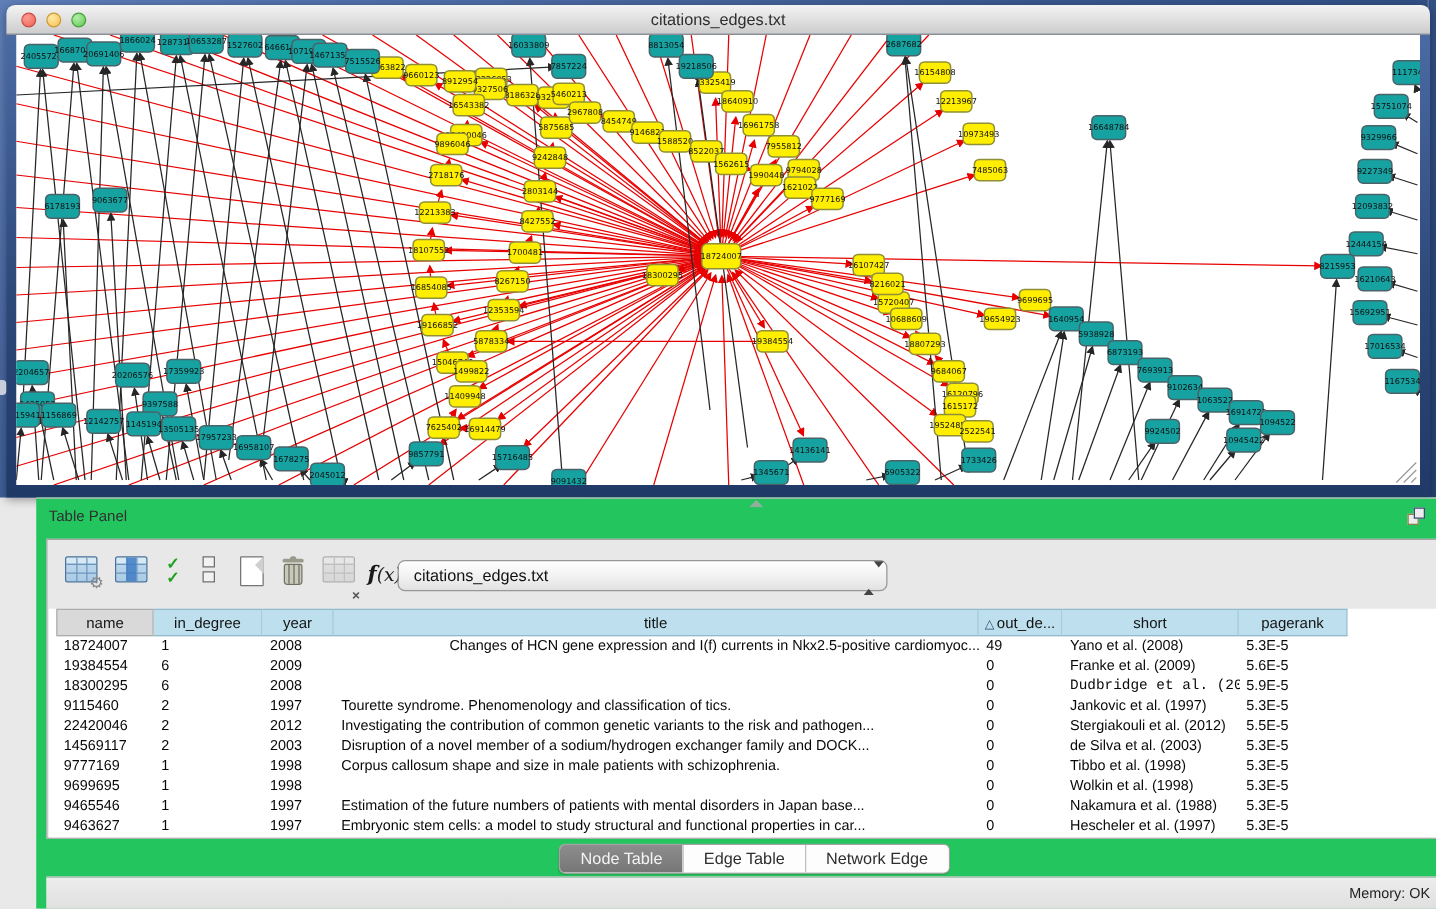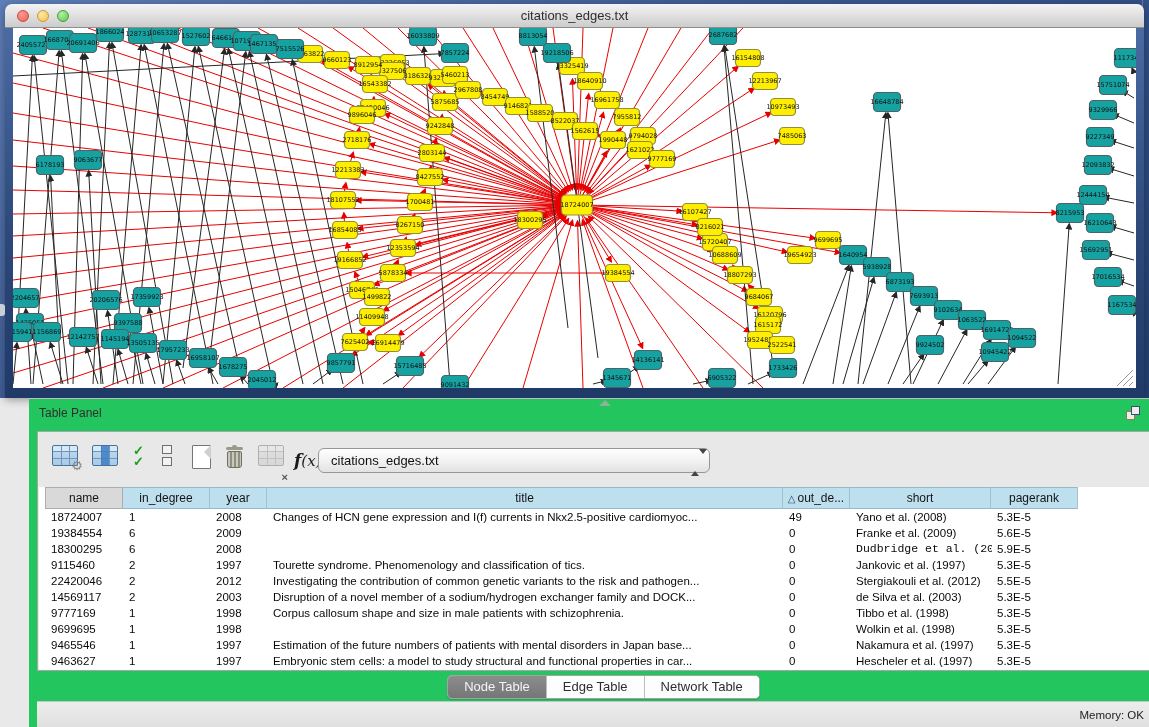--- a/index.html
+++ b/index.html
@@ -662,21 +662,21 @@
           <div class="hcell" style="left: 229px; width: 516px;">title</div>
           <div class="hcell" style="left: 745px; width: 67px;"><span class="sort-tri">△</span>out_de...</div>
           <div class="hcell" style="left: 812px; width: 141px;">short</div>
           <div class="hcell" style="left: 953px; width: 87px;">pagerank</div>
         </div>
       <div id="tbl-rows">
           <div class="trow" style="top: 77px;">
             <div class="tcell" style="left: 7px; width: 78px;">18724007</div>
             <div class="tcell" style="left: 85px; width: 87px;">1</div>
             <div class="tcell" style="left: 172px; width: 57px;">2008</div>
-            <div class="tcell" style="left: 229px; width: 516px;">Changes of HCN gene expression and I(f) currents in Nkx2.5-positive cardiomyoc...</div>
+            <div class="tcell" style="left: 229px; width: 516px; text-align: right;">Changes of HCN gene expression and I(f) currents in Nkx2.5-positive cardiomyoc...</div>
             <div class="tcell" style="left: 745px; width: 67px;">49</div>
             <div class="tcell" style="left: 812px; width: 141px;">Yano et al. (2008)</div>
             <div class="tcell" style="left: 953px; width: 87px;">5.3E-5</div>
           </div>
           <div class="trow" style="top: 93px;">
             <div class="tcell" style="left: 7px; width: 78px;">19384554</div>
             <div class="tcell" style="left: 85px; width: 87px;">6</div>
             <div class="tcell" style="left: 172px; width: 57px;">2009</div>
             <div class="tcell" style="left: 745px; width: 67px;">0</div>
             <div class="tcell" style="left: 812px; width: 141px;">Franke et al. (2009)</div>
@@ -733,21 +733,21 @@
             <div class="tcell" style="left: 745px; width: 67px;">0</div>
             <div class="tcell" style="left: 812px; width: 141px;">Wolkin et al. (1998)</div>
             <div class="tcell" style="left: 953px; width: 87px;">5.3E-5</div>
           </div>
           <div class="trow" style="top: 205px;">
             <div class="tcell" style="left: 7px; width: 78px;">9465546</div>
             <div class="tcell" style="left: 85px; width: 87px;">1</div>
             <div class="tcell" style="left: 172px; width: 57px;">1997</div>
             <div class="tcell" style="left: 229px; width: 516px;">Estimation of the future numbers of patients with mental disorders in Japan base...</div>
             <div class="tcell" style="left: 745px; width: 67px;">0</div>
-            <div class="tcell" style="left: 812px; width: 141px;">Nakamura et al. (1997)</div>
+            <div class="tcell" style="left: 812px; width: 141px;">Nakamura et al. (1988)</div>
             <div class="tcell" style="left: 953px; width: 87px;">5.3E-5</div>
           </div>
           <div class="trow" style="top: 221px;">
             <div class="tcell" style="left: 7px; width: 78px;">9463627</div>
             <div class="tcell" style="left: 85px; width: 87px;">1</div>
             <div class="tcell" style="left: 172px; width: 57px;">1997</div>
             <div class="tcell" style="left: 229px; width: 516px;">Embryonic stem cells: a model to study structural and functional properties in car...</div>
             <div class="tcell" style="left: 745px; width: 67px;">0</div>
             <div class="tcell" style="left: 812px; width: 141px;">Hescheler et al. (1997)</div>
             <div class="tcell" style="left: 953px; width: 87px;">5.3E-5</div>
@@ -755,21 +755,21 @@
         </div>
       <div id="tbl-scroll">
         <div id="tbl-thumb"></div>
       </div>
     </div>
 
     <div id="tabs-bar">
       <div id="tabs-group">
           <span class="tab sel">Node Table</span>
           <span class="tab">Edge Table</span>
-          <span class="tab">Network Table</span>
+          <span class="tab">Network Edge</span>
         </div>
     </div>
 
     <div id="status-bar">
       <span id="memory-label">Memory: OK</span>
       <span id="memory-dot"></span>
     </div>
   </div>
 </div>
 

